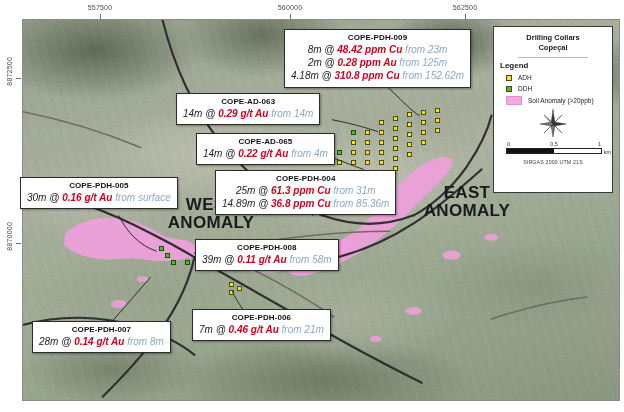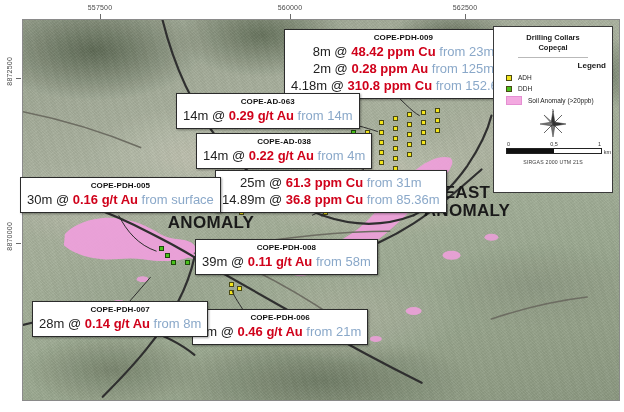--- a/index.html
+++ b/index.html
@@ -118,23 +118,24 @@
     white-space: nowrap;
   }
   .callout-title {
     font-size: 8px;
     font-weight: bold;
     color: #111111;
     letter-spacing: .1px;
     margin-bottom: 1px;
   }
   .callout-row {
-    font-size: 13px;
+    font-size: 10px;
     color: #222222;
     line-height: 1.32;
+    font-style: italic;
   }
   .callout-row .hl { color: #d0021b; font-weight: bold; }
   .callout-row .from { color: #8aa8c9; }
 
   .leader { position: absolute; pointer-events: none; }
 
   
   #legend-panel {
     position: absolute;
     left: 493px; top: 26px;
@@ -160,21 +161,21 @@
   }
   .legend-title {
     text-align: center; font-size: 7.5px; font-weight: bold;
     color: #1a1a1a; line-height: 1.35;
   }
   .legend-divider {
     width: 66%; height: 1px; background: #b9b9b9;
     margin: 4px auto 3px auto;
   }
   .legend-heading {
-    text-align: right; font-size: 8px; font-weight: bold;
+    text-align: left; font-size: 8px; font-weight: bold;
     color: #1a1a1a; margin-bottom: 4px;
   }
   .legend-row {
     display: flex; align-items: center; gap: 6px;
     margin: 0 0 4px 6px;
   }
   .legend-swatch.pt {
     width: 6px; height: 6px; border: 1px solid #4a4a14;
   }
   .legend-swatch.poly {
@@ -385,45 +386,46 @@
     <div class="callout-row"><span>2m @ </span><span class="hl">0.28 ppm Au</span><span class="from"> from 125m</span></div>
     <div class="callout-row"><span>4.18m @ </span><span class="hl">310.8 ppm Cu</span><span class="from"> from 152.62m</span></div>
   </div>
 
   <div class="callout" style="left:176px; top:93px;">
     <div class="callout-title">COPE-AD-063</div>
     <div class="callout-row"><span>14m @ </span><span class="hl">0.29 g/t Au</span><span class="from"> from 14m</span></div>
   </div>
 
   <div class="callout" style="left:196px; top:133px;">
-    <div class="callout-title">COPE-AD-038</div>
+    <div class="callout-title">COPE-AD-065</div>
     <div class="callout-row"><span>14m @ </span><span class="hl">0.22 g/t Au</span><span class="from"> from 4m</span></div>
   </div>
 
   <div class="callout" style="left:215px; top:170px;">
+    <div class="callout-title">COPE-PDH-004</div>
     <div class="callout-row"><span>25m @ </span><span class="hl">61.3 ppm Cu</span><span class="from"> from 31m</span></div>
     <div class="callout-row"><span>14.89m @ </span><span class="hl">36.8 ppm Cu</span><span class="from"> from 85.36m</span></div>
   </div>
 
   <div class="callout" style="left:20px; top:177px;">
     <div class="callout-title">COPE-PDH-005</div>
     <div class="callout-row"><span>30m @ </span><span class="hl">0.16 g/t Au</span><span class="from"> from surface</span></div>
   </div>
 
   <div class="callout" style="left:195px; top:239px;">
     <div class="callout-title">COPE-PDH-008</div>
     <div class="callout-row"><span>39m @ </span><span class="hl">0.11 g/t Au</span><span class="from"> from 58m</span></div>
   </div>
 
   <div class="callout" style="left:192px; top:309px;">
     <div class="callout-title">COPE-PDH-006</div>
     <div class="callout-row"><span>7m @ </span><span class="hl">0.46 g/t Au</span><span class="from"> from 21m</span></div>
   </div>
 
-  <div class="callout" style="left:32px; top:301px;">
+  <div class="callout" style="left:32px; top:321px;">
     <div class="callout-title">COPE-PDH-007</div>
     <div class="callout-row"><span>28m @ </span><span class="hl">0.14 g/t Au</span><span class="from"> from 8m</span></div>
   </div>
 
   <div id="legend-panel">
 
 
     <div class="legend-title">Drilling Collars</div>
     <div class="legend-title">Copeçal</div>
 

